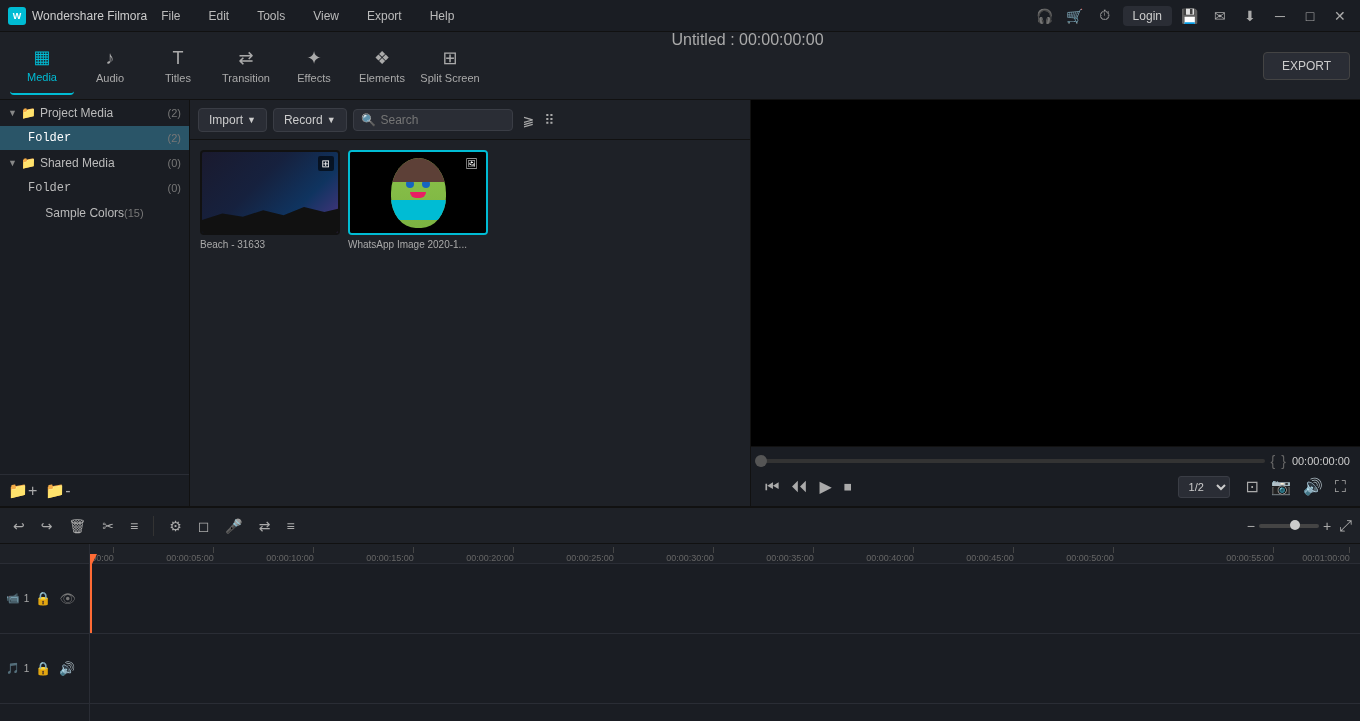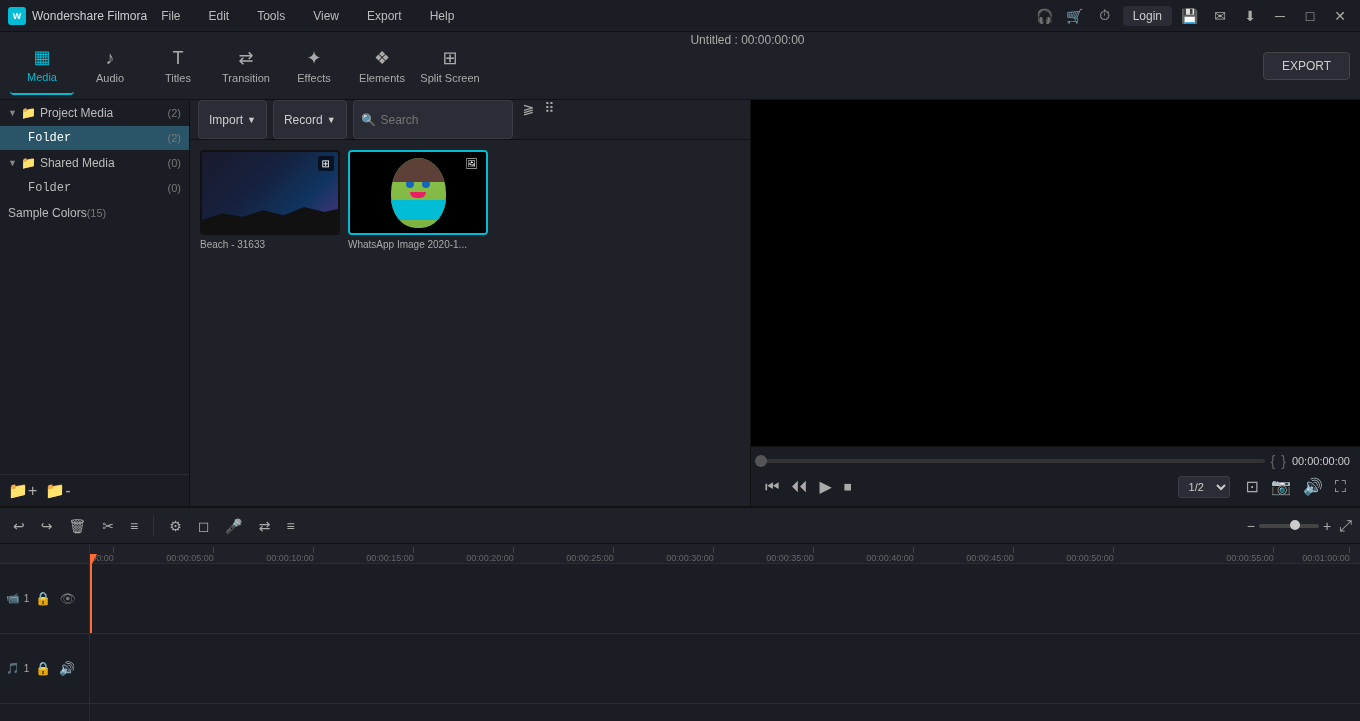--- a/index.html
+++ b/index.html
@@ -8,21 +8,21 @@
     
     #titlebar {
       height: 32px; background: #1a1d23; display: flex; align-items: center; justify-content: space-between;
       padding: 0 8px; border-bottom: 1px solid #111;
     }
     #titlebar-left { display: flex; align-items: center; gap: 6px; }
     #titlebar-logo { width: 18px; height: 18px; background: #00bcd4; border-radius: 3px; display: flex; align-items: center; justify-content: center; font-size: 9px; color: #fff; font-weight: bold; }
     #titlebar-appname { font-size: 12px; color: #ccc; }
     #titlebar-menu { display: flex; gap: 12px; align-items: center; }
     .menu-item { padding: 2px 8px; font-size: 12px; color: #bbb; cursor: pointer; border-radius: 3px; }
-    #titlebar-center { font-size: 12px; color: #aaa; margin-top: 48px; }
+    #titlebar-center { font-size: 16px; color: #aaa; margin-top: 48px; }
     #titlebar-right { display: flex; align-items: center; gap: 6px; }
     .titlebar-icon { width: 24px; height: 24px; display: flex; align-items: center; justify-content: center; color: #aaa; cursor: pointer; border-radius: 3px; font-size: 14px; }
     #login-btn { background: #2a2d35; padding: 3px 10px; border-radius: 4px; color: #ccc; cursor: pointer; font-size: 12px; }
     .win-btn { width: 24px; height: 24px; display: flex; align-items: center; justify-content: center; cursor: pointer; font-size: 14px; color: #aaa; }
 
     
     #toolbar {
       height: 68px; background: #1e2127; display: flex; align-items: center; padding: 0 10px; gap: 4px;
       border-bottom: 1px solid #111;
     }
@@ -56,29 +56,29 @@
     .sidebar-count { color: #777; font-size: 11px; }
     .sidebar-item {
       display: flex; align-items: center; padding: 5px 8px 5px 28px; cursor: pointer;
       color: #bbb; font-size: 12px; justify-content: space-between;
     }
     .sidebar-item.active { background: #2a5568; color: #fff; }
     .sidebar-item-name { flex: 1; font-family: Liberation Mono, monospace; }
     .sidebar-item-count { color: #777; font-size: 11px; }
     .sidebar-flat-item {
       display: flex; align-items: center; padding: 6px 8px; cursor: pointer; color: #bbb; font-size: 12px;
-      justify-content: flex-start;
+      justify-content: center;
     }
     #sidebar-bottom { margin-top: auto; padding: 6px 8px; display: flex; gap: 8px; border-top: 1px solid #2a2d35; }
     .sidebar-bottom-btn { color: #aaa; cursor: pointer; font-size: 16px; }
 
     
     #media-panel { flex: 1; background: #1e2127; display: flex; flex-direction: column; overflow: hidden; }
     #media-toolbar {
-      height: 40px; display: flex; padding: 0 8px; gap: 6px;
+      height: 40px; display: flex; align-items: center; padding: 0 8px; gap: 6px;
       border-bottom: 1px solid #111;
     }
     .media-btn {
       display: flex; align-items: center; gap: 4px; background: #2a2d35; border: 1px solid #3a3d45;
       color: #ccc; padding: 4px 10px; border-radius: 4px; cursor: pointer; font-size: 12px;
     }
     .media-btn-arrow { font-size: 9px; }
     #search-box {
       display: flex; align-items: center; background: #2a2d35; border: 1px solid #3a3d45;
       border-radius: 4px; padding: 3px 8px; gap: 4px; flex: 1; max-width: 160px;

